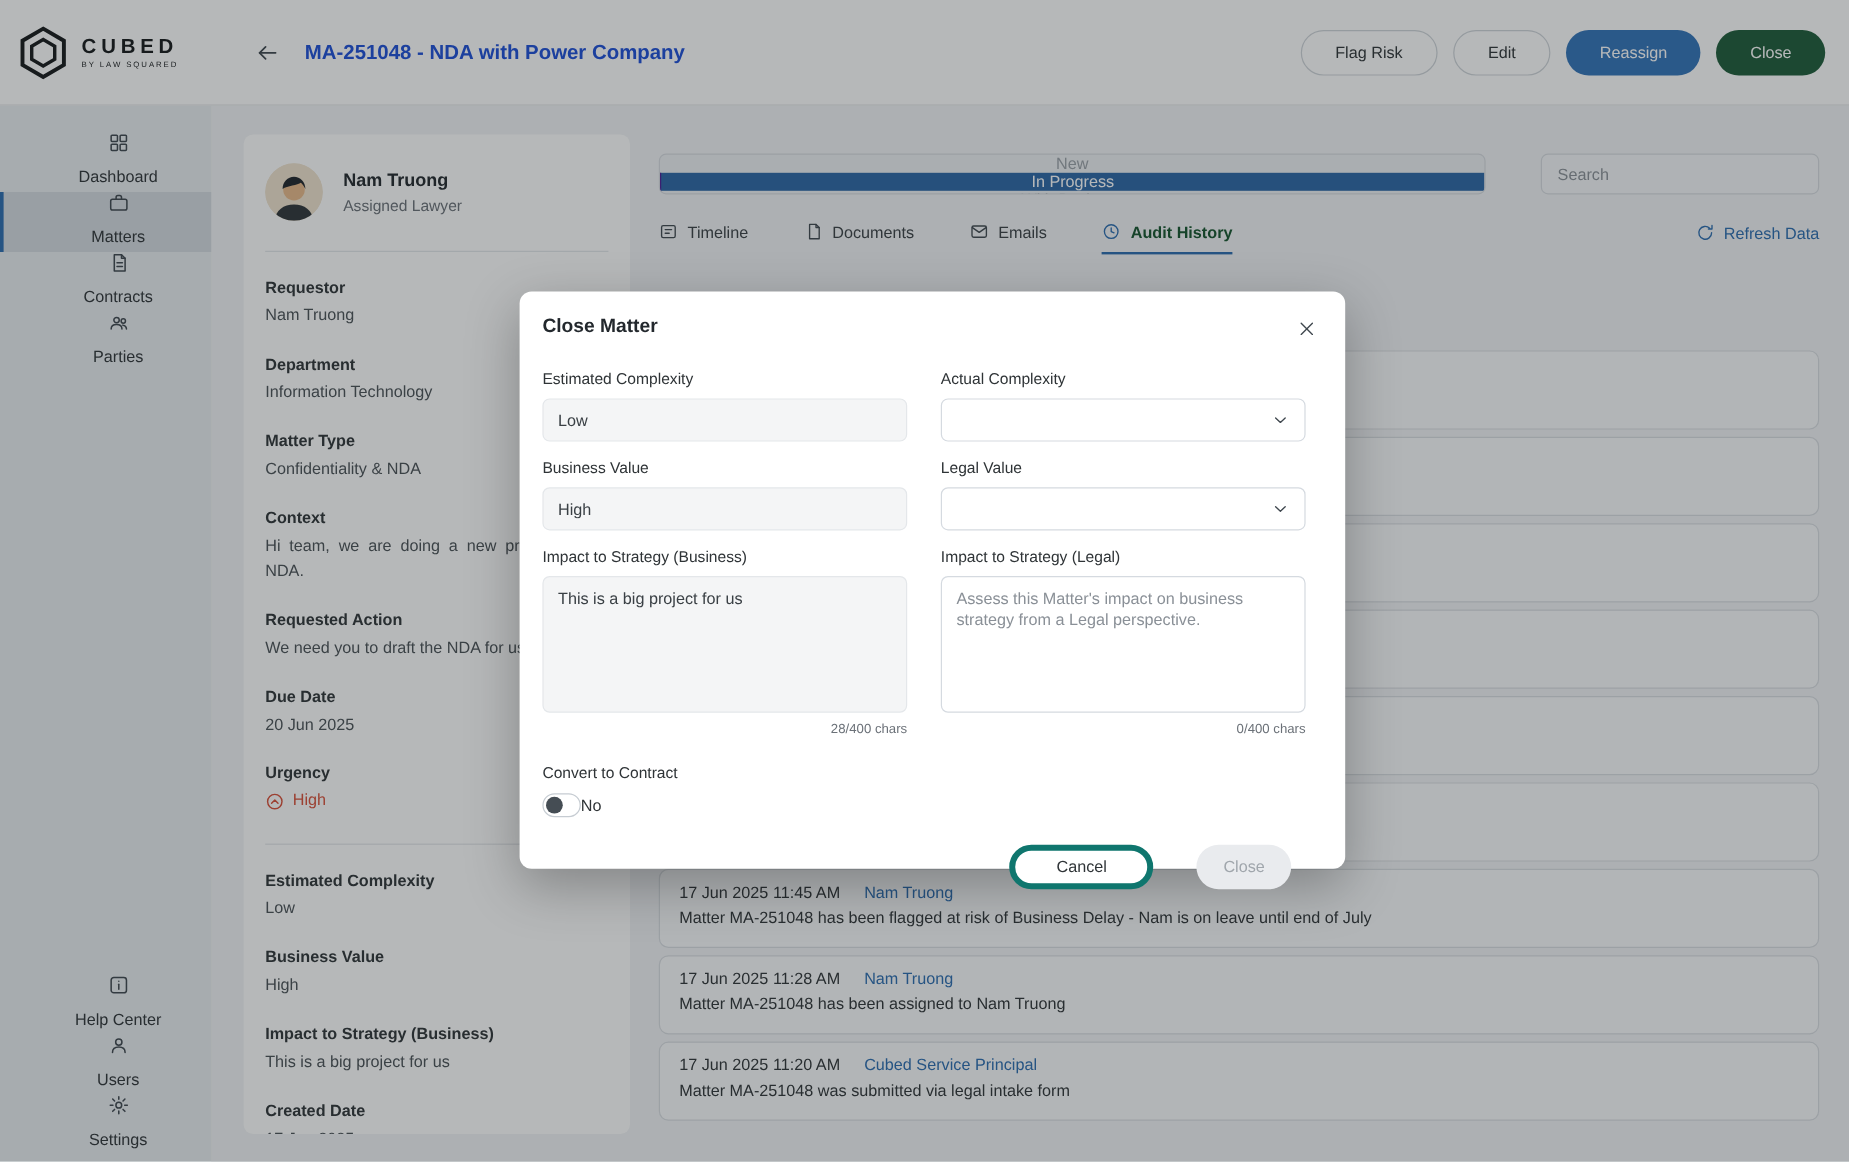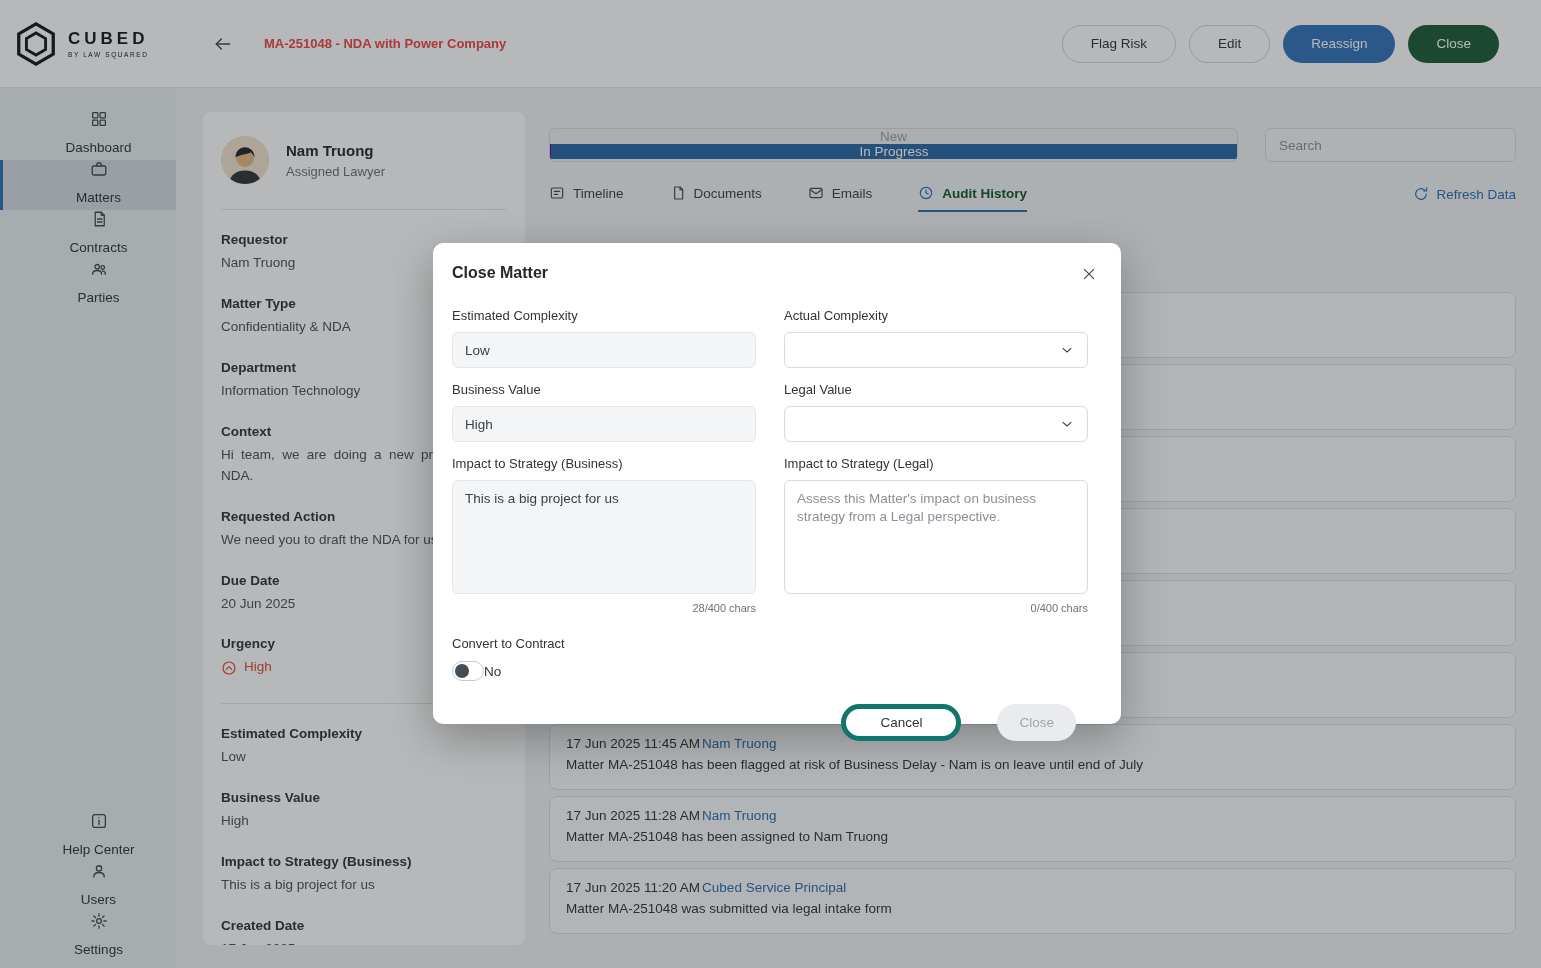--- a/index.html
+++ b/index.html
@@ -13,22 +13,22 @@
   input, textarea { font-family:inherit; font-size:13.5px; }
 
   
   .topbar { position:absolute; top:0; left:0; right:0; height:88px; background:#ffffff;
             border-bottom:1px solid #e6e8ea; display:flex; align-items:center; z-index:1; }
   .brand { width:176px; flex:0 0 176px; display:flex; align-items:center; gap:9px; padding-left:13px; }
   .brand-name { font-size:17px; font-weight:700; letter-spacing:4px; color:#15181a; }
   .brand-tag { font-size:6.5px; letter-spacing:1.6px; color:#15181a; margin-top:2px; }
   .back-btn { width:34px; height:34px; display:flex; align-items:center; justify-content:center;
               border-radius:50%; margin-left:30px; }
-  .page-title { font-size:13px; font-weight:700; color:#ef4444; margin-left:24px; }
-  .top-actions { margin-left:auto; display:flex; align-items:flex-start; gap:13px; padding-right:42px; }
+  .page-title { font-size:17px; font-weight:700; color:#1d4ed8; margin-left:14px; }
+  .top-actions { margin-left:auto; display:flex; align-items:flex-start; gap:13px; padding-right:20px; }
   .pill { height:38px; padding:0 28px; border-radius:19px; font-size:13.5px; display:flex; align-items:center; }
   .pill.outline { background:#ffffff; border:1px solid #cfd4d9; color:#2f3437; }
   .pill.blue { background:#3273b8; color:#ffffff; }
   .pill.green { background:#1d5b38; color:#ffffff; }
 
   
   .sidebar { position:absolute; top:88px; left:0; bottom:0; width:176px; background:#e9edf1;
              display:flex; flex-direction:column; padding-top:22px; }
   .nav-item { height:50px; display:flex; align-items:center; gap:12px; padding-left:21px;
               color:#2f3437; position:relative; width:100%; text-align:left;flex-direction:column; }
@@ -55,33 +55,33 @@
 
   
   .right-panel { position:absolute; left:373px; top:24px; right:25px; bottom:23px; padding-top:16px; }
   .status-row { display:flex; justify-content:space-between; align-items:center; }
   .segmented { display:flex; width:689px; height:34px; border:1px solid #d7dbe0; border-radius:6px;
                overflow:hidden; background:#eef0f3;flex-direction:column; }
   .seg { flex:1; display:flex; align-items:center; justify-content:center; color:#3f464c; }
   .seg + .seg { border-left:1px solid #4c1d95; }
   .seg.muted { color:#9aa1a8; }
   .seg.active { background:#2c66a5; color:#ffffff; font-weight:500; }
-  .search-input { width:251px; height:34px; border:1px solid #d7dbe0; border-radius:6px;
+  .search-input { width:232px; height:34px; border:1px solid #d7dbe0; border-radius:6px;
                   background:#f5f7f9; padding:0 13px; color:#3f464c; outline:none; }
   .search-input::placeholder { color:#8a9097; }
 
   .section-tabs { display:flex; align-items:center; gap:46px; margin-top:23px; }
   .stab { display:flex; align-items:center; gap:8px; padding-bottom:9px; color:#3a4045; border-bottom:2px solid transparent; }
   .stab.active { color:#14532d; border-bottom-color:#2b6cb0; font-weight:600; }
   .refresh { margin-left:auto; display:flex; align-items:center; gap:7px; color:#2b6cb0; padding-bottom:9px; }
 
   .audit-list { margin-top:80px; }
   .audit-row { height:66px; margin-bottom:6px; background:#fafbfc; border:1px solid #d9dde2;
                border-radius:8px; padding:11px 16px; }
-  .ar-line1 { display:flex; gap:2px; align-items:baseline; }
+  .ar-line1 { display:flex; gap:20px; align-items:baseline; }
   .ar-time { color:#2f3437; }
   .ar-user { color:#2b6cb0; font-weight:500; }
   .ar-desc { margin-top:6px; color:#2f3437; }
 
   
   .backdrop { position:absolute; inset:0; background:rgba(28,33,38,0.32); z-index:50; }
   .modal { position:absolute; left:433px; top:243px; width:688px; height:481px; background:#ffffff;
            border-radius:10px; z-index:60; box-shadow:0 14px 44px rgba(0,0,0,0.28); padding:18px 19px; }
   .modal-head { display:flex; justify-content:space-between; align-items:flex-start; }
   .modal-title { font-size:16px; font-weight:700; color:#23282d; padding-top:3px; }
@@ -225,26 +225,26 @@
         <div class="lawyer-role">Assigned Lawyer</div>
       </div>
     </div>
     <hr class="card-div">
 
     <div class="field">
       <div class="f-label">Requestor</div>
       <div class="f-value">Nam Truong</div>
     </div>
     <div class="field">
+      <div class="f-label">Department</div>
+      <div class="f-value">Information Technology</div>
+    </div>
+    <div class="field">
       <div class="f-label">Matter Type</div>
       <div class="f-value">Confidentiality &amp; NDA</div>
-    </div>
-    <div class="field">
-      <div class="f-label">Department</div>
-      <div class="f-value">Information Technology</div>
     </div>
     <div class="field">
       <div class="f-label">Context</div>
       <div class="f-value jline">Hi team, we are doing a new project for an</div>
       <div class="f-value">NDA.</div>
     </div>
     <div class="field">
       <div class="f-label">Requested Action</div>
       <div class="f-value">We need you to draft the NDA for us</div>
     </div>

